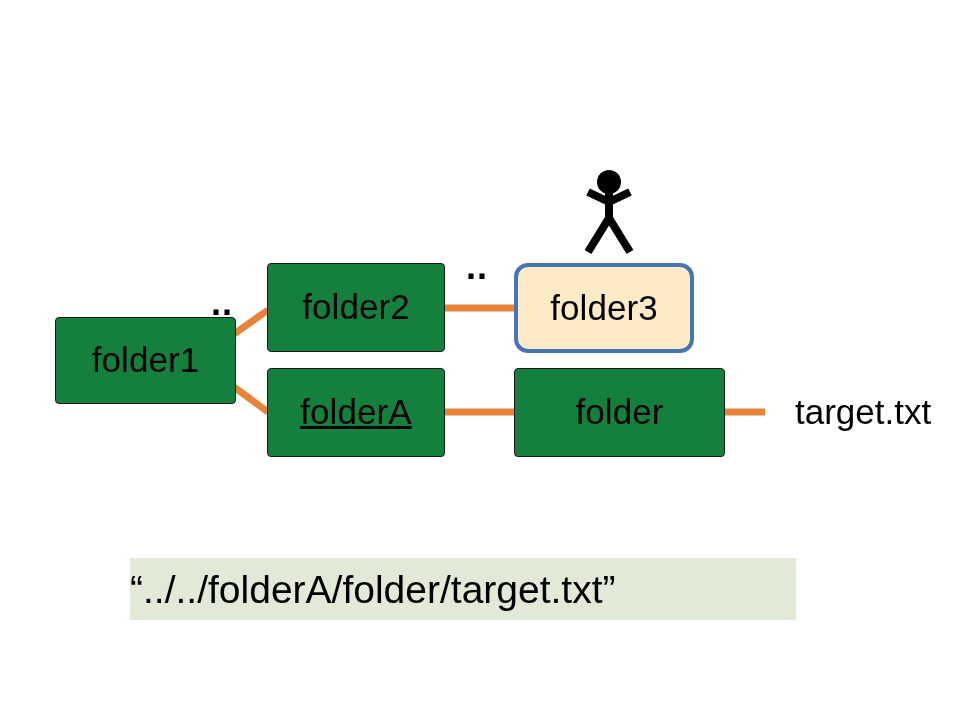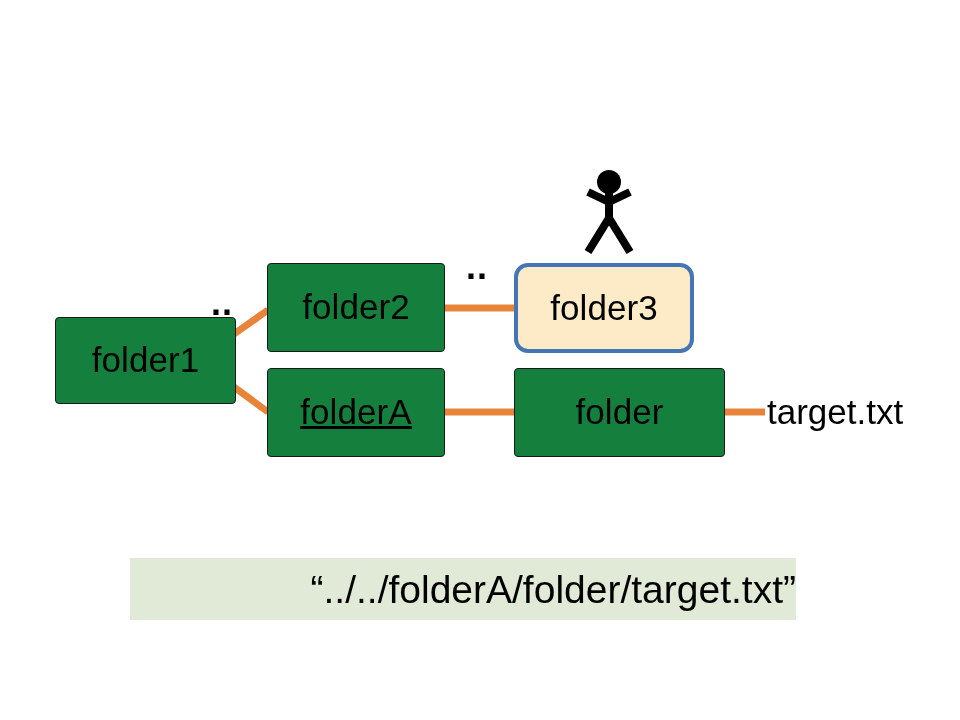--- a/index.html
+++ b/index.html
@@ -58,27 +58,28 @@
     letter-spacing: 1px;
     font-weight: 700;
     white-space: nowrap;
   }
   .plain-text {
     position: absolute;
     font-size: 35px;
     color: #000000;
     line-height: 1;
     white-space: nowrap;
+    margin-left: 28px;
   }
   .path-banner {
     position: absolute;
     box-sizing: border-box;
     display: flex;
     align-items: center;
-    justify-content: flex-end;
+    justify-content: flex-start;
     background: #E1EAD7;
     color: #000000;
     font-size: 39px;
     line-height: 1;
     white-space: nowrap;
   }
   .actor {
     position: absolute;
   }
 </style>

